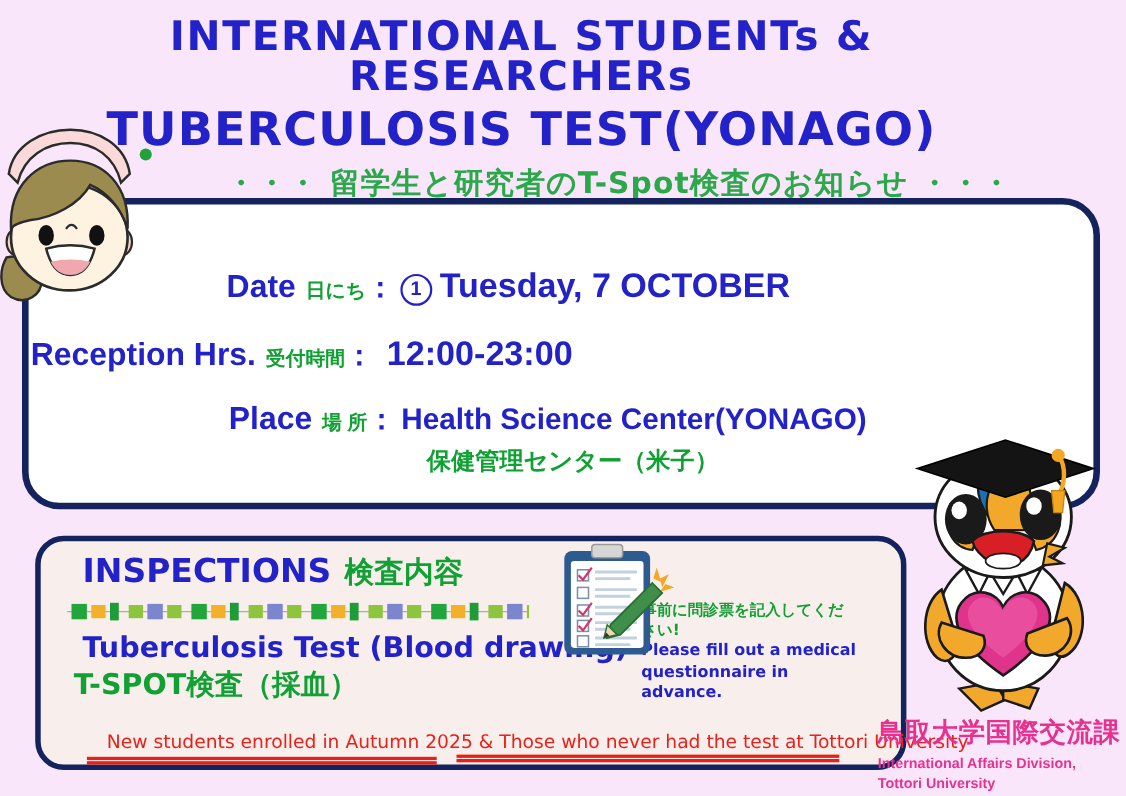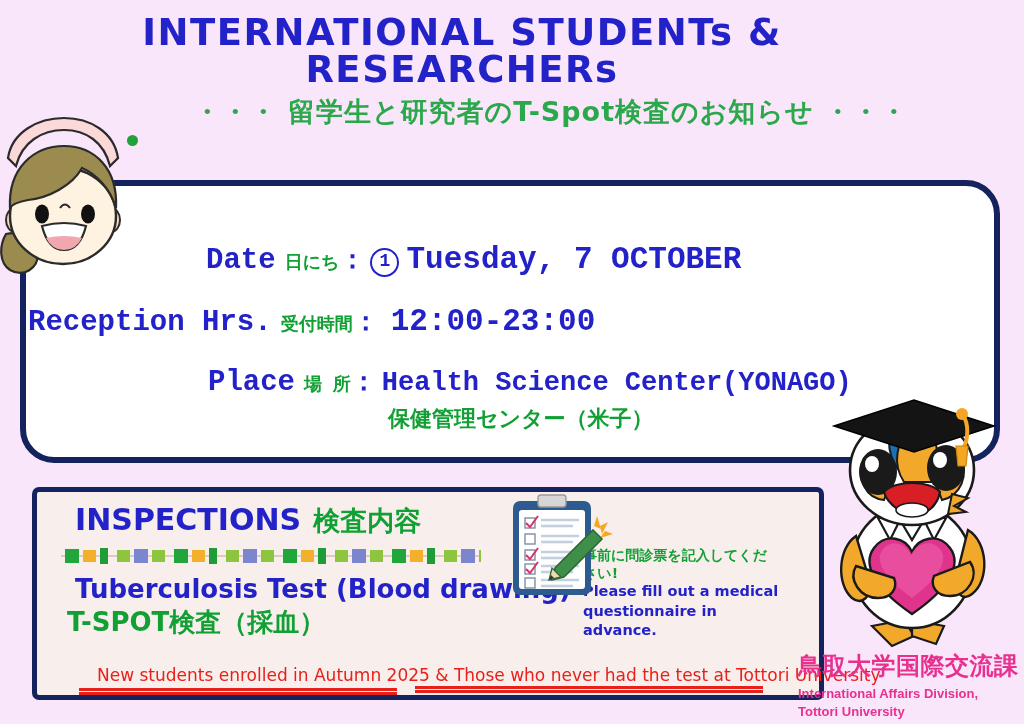--- a/index.html
+++ b/index.html
@@ -5,21 +5,21 @@
   html,body{margin:0;padding:0;}
   body{
     width:1024px;height:724px;overflow:hidden;
     background:#fae6fb;
     font-family:"Liberation Sans","DejaVu Sans",sans-serif;
     position:relative;
   }
   .poster{position:absolute;inset:0;}
 
   
-  .header{position:absolute;left:4px;top:14px;width:892px;text-align:center;padding-left:12px;}
+  .header{position:absolute;left:16px;top:14px;width:892px;text-align:center;padding-left:12px;}
   .title1{
     font-size:37px;font-weight:bold;color:#2222c8;
     letter-spacing:1.5px;line-height:1.0;
     font-family:"DejaVu Sans",sans-serif;
   }
   .title2{
     font-size:42px;font-weight:bold;color:#2222c8;
     letter-spacing:1px;line-height:1.15;margin-top:6px;
     font-family:"DejaVu Sans",sans-serif;
   }
@@ -31,41 +31,41 @@
   }
 
   
   .mainbox{
     position:absolute;left:20px;top:180px;width:980px;height:283px;
     background:#ffffff;border:6px solid #14235e;border-radius:34px;
     box-sizing:border-box;
   }
   .infoline{
     position:absolute;white-space:nowrap;
-    font-family:Liberation Mono, monospace;
+    font-family:Liberation Sans, sans-serif;
   }
   .lbl-en{color:#2222c8;font-weight:bold;font-size:29px;}
   .lbl-jp{color:#11a033;font-weight:bold;font-size:18px;}
   .colon{color:#2222c8;font-weight:bold;font-size:26px;}
   .val{color:#2222c8;font-weight:bold;font-size:31px;}
   .val-sm{color:#2222c8;font-weight:bold;font-size:27px;}
   .circnum{
     display:inline-block;border:2px solid #2222c8;border-radius:50%;
     width:25px;height:25px;line-height:22px;text-align:center;
     font-size:18px;color:#2222c8;font-weight:bold;vertical-align:2px;
   }
   .place-jp{
     position:absolute;color:#11a033;font-weight:bold;font-size:22px;
     font-family:"DejaVu Sans",sans-serif;white-space:nowrap;
   }
 
   
   .inspbox{
     position:absolute;left:32px;top:487px;width:792px;height:213px;
-    background:#f8efec;border:5px solid #14235e;border-radius:7px;
+    background:#f8efec;border:5px solid #14235e;border-radius:26px;
     box-sizing:border-box;
   }
   .insp-title{position:absolute;left:38px;top:10px;white-space:nowrap;font-family:"DejaVu Sans",sans-serif;}
   .insp-title .en{color:#2222c8;font-weight:bold;font-size:30px;}
   .insp-title .jp{color:#11a033;font-weight:bold;font-size:27px;}
   .divider{position:absolute;left:24px;top:55px;width:420px;height:18px;}
   .insp-l1{
     position:absolute;left:38px;top:82px;color:#2222c8;font-weight:bold;
     font-size:26px;white-space:nowrap;font-family:"DejaVu Sans",sans-serif;
   }
@@ -110,20 +110,21 @@
 
   svg{display:block;}
 </style>
 </head>
 <body>
 
 <div class="poster">
 
   <div class="header">
     <div class="title1">INTERNATIONAL STUDENTs &amp; RESEARCHERs</div>
+    <div class="title2">TUBERCULOSIS TEST(YONAGO)</div>
     <div class="subtitle">・・・ 留学生と研究者のT-Spot検査のお知らせ ・・・</div>
   </div>
 
   <div class="greendot"></div>
 
   <div style="position:absolute;left:-2px;top:112px;width:150px;height:180px;z-index:5;">
     <svg width="150" height="180" viewBox="0 0 150 180">
 
       <path d="M8 122 C 2 132, 0 150, 12 158 C 26 166, 40 156, 40 142 C 40 130, 26 118, 8 122 Z" fill="#9b8b4e" stroke="#2b2b2b" stroke-width="2.2"></path>
 

